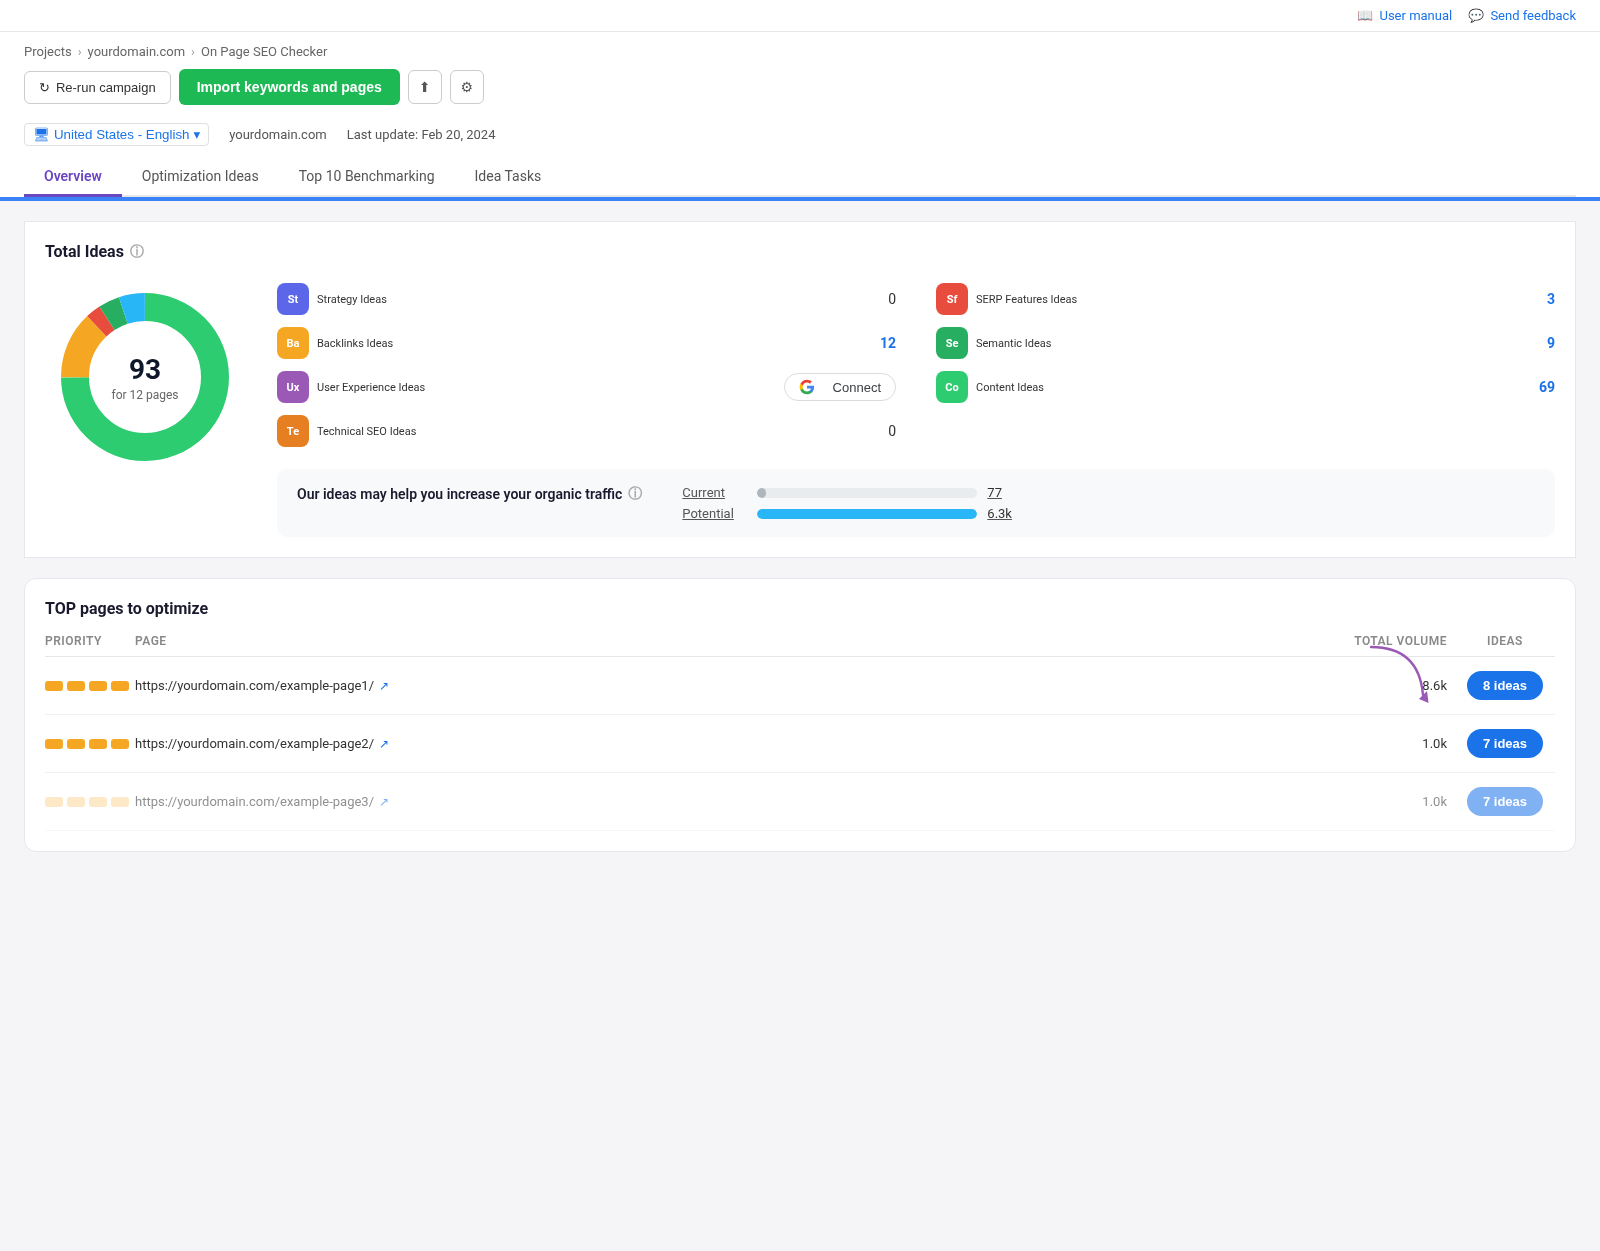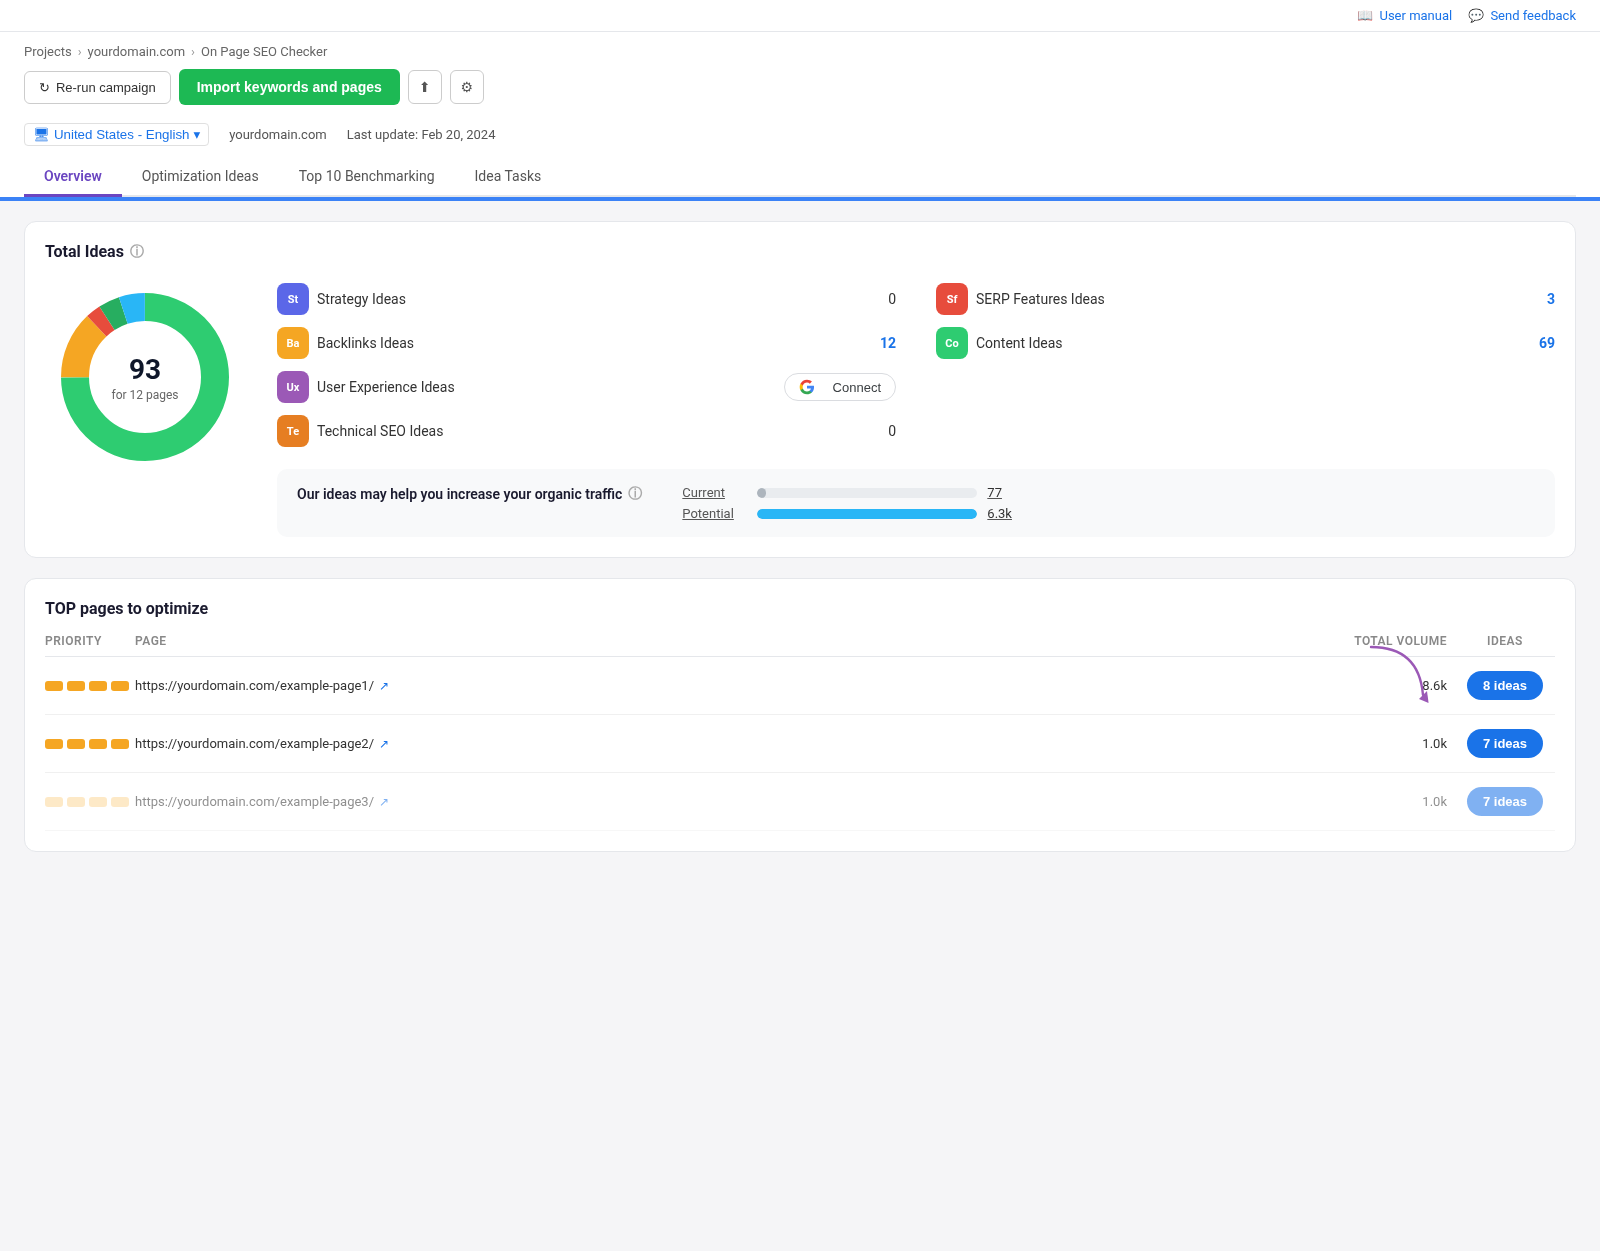--- a/index.html
+++ b/index.html
@@ -25,38 +25,38 @@
 
     .subheader-row { display: flex; align-items: center; gap: 20px; padding: 8px 0; font-size: 13px; color: #555; }
     .location-badge { display: flex; align-items: center; gap: 4px; color: #1a73e8; cursor: pointer; border: 1px solid #e0e0e0; border-radius: 4px; padding: 3px 8px; background: #fff; }
 
     .tabs-row { display: flex; gap: 0; border-bottom: 2px solid #e5e7eb; margin-top: 4px; }
     .tab { padding: 10px 20px; font-size: 14px; color: #555; cursor: pointer; border-bottom: 3px solid transparent; margin-bottom: -2px; }
     .tab.active { color: #6b46c1; border-bottom: 3px solid #6b46c1; font-weight: 600; }
 
     .main { padding: 20px 24px; display: flex; flex-direction: column; gap: 20px; }
 
-    .card { background: #fff; border-radius: 12px; border: 1px solid #e5e7eb; padding: 20px; }
+    .card { background: #fff; border-radius: 0; border: 1px solid #e5e7eb; padding: 20px; }
 
     .card-title { font-size: 16px; font-weight: 700; color: #1a1a2e; margin-bottom: 16px; display: flex; align-items: center; gap: 6px; }
     .info-icon { color: #aaa; font-size: 14px; cursor: pointer; }
 
     .total-ideas-content { display: flex; align-items: flex-start; gap: 32px; }
 
     
     .donut-wrap { position: relative; width: 200px; height: 200px; flex-shrink: 0; }
     .donut-wrap svg { width: 200px; height: 200px; }
     .donut-center { position: absolute; top: 50%; left: 50%; transform: translate(-50%, -50%); text-align: center; }
     .donut-number { font-size: 28px; font-weight: 700; color: #0f172a; display: block; }
     .donut-label { font-size: 12px; color: #666; }
 
     .ideas-grid { display: grid; grid-template-columns: 1fr 1fr; gap: 8px 40px; flex: 1; }
     .idea-row { display: flex; align-items: center; gap: 8px; padding: 6px 0; }
     .idea-badge { width: 32px; height: 32px; border-radius: 8px; display: flex; align-items: center; justify-content: center; font-size: 11px; font-weight: 700; color: #fff; flex-shrink: 0; }
-    .idea-name { flex: 1; color: #333; font-size: 14px; }
+    .idea-name { flex: 1; color: #333; font-size: 11px; }
     .idea-count { font-weight: 700; color: #1a73e8; font-size: 14px; min-width: 30px; text-align: right; }
     .idea-count.zero { color: #333; font-weight: 400; }
 
     .connect-btn { background: #fff; border: 1px solid #dadce0; border-radius: 20px; padding: 5px 14px; font-size: 13px; color: #3c4043; cursor: pointer; display: flex; align-items: center; gap: 18px; }
     .google-g { width: 16px; height: 16px; }
 
     .traffic-box { background: #f8f9fa; border-radius: 10px; padding: 16px 20px; margin-top: 16px; }
     .traffic-title { font-size: 14px; font-weight: 600; color: #1a1a2e; margin-bottom: 10px; display: flex; align-items: center; gap: 6px; }
     .traffic-percent { font-size: 36px; font-weight: 700; color: #1a73e8; margin-bottom: 10px; }
     .traffic-bars { display: flex; flex-direction: column; gap: 6px; }
@@ -210,20 +210,25 @@
               <span class="idea-name">Technical SEO Ideas</span>
               <span class="idea-count zero">0</span>
             </div>
           </div>
 
           <div>
             <div class="idea-row">
               <div class="idea-badge" style="background:#e74c3c">Sf</div>
               <span class="idea-name">SERP Features Ideas</span>
               <span class="idea-count">3</span>
+            </div>
+            <div class="idea-row">
+              <div class="idea-badge" style="background:#27ae60">Se</div>
+              <span class="idea-name">Semantic Ideas</span>
+              <span class="idea-count">9</span>
             </div>
             <div class="idea-row">
               <div class="idea-badge" style="background:#2ecc71">Co</div>
               <span class="idea-name">Content Ideas</span>
               <span class="idea-count">69</span>
             </div>
           </div>
         </div>
 
         <div class="traffic-box">

